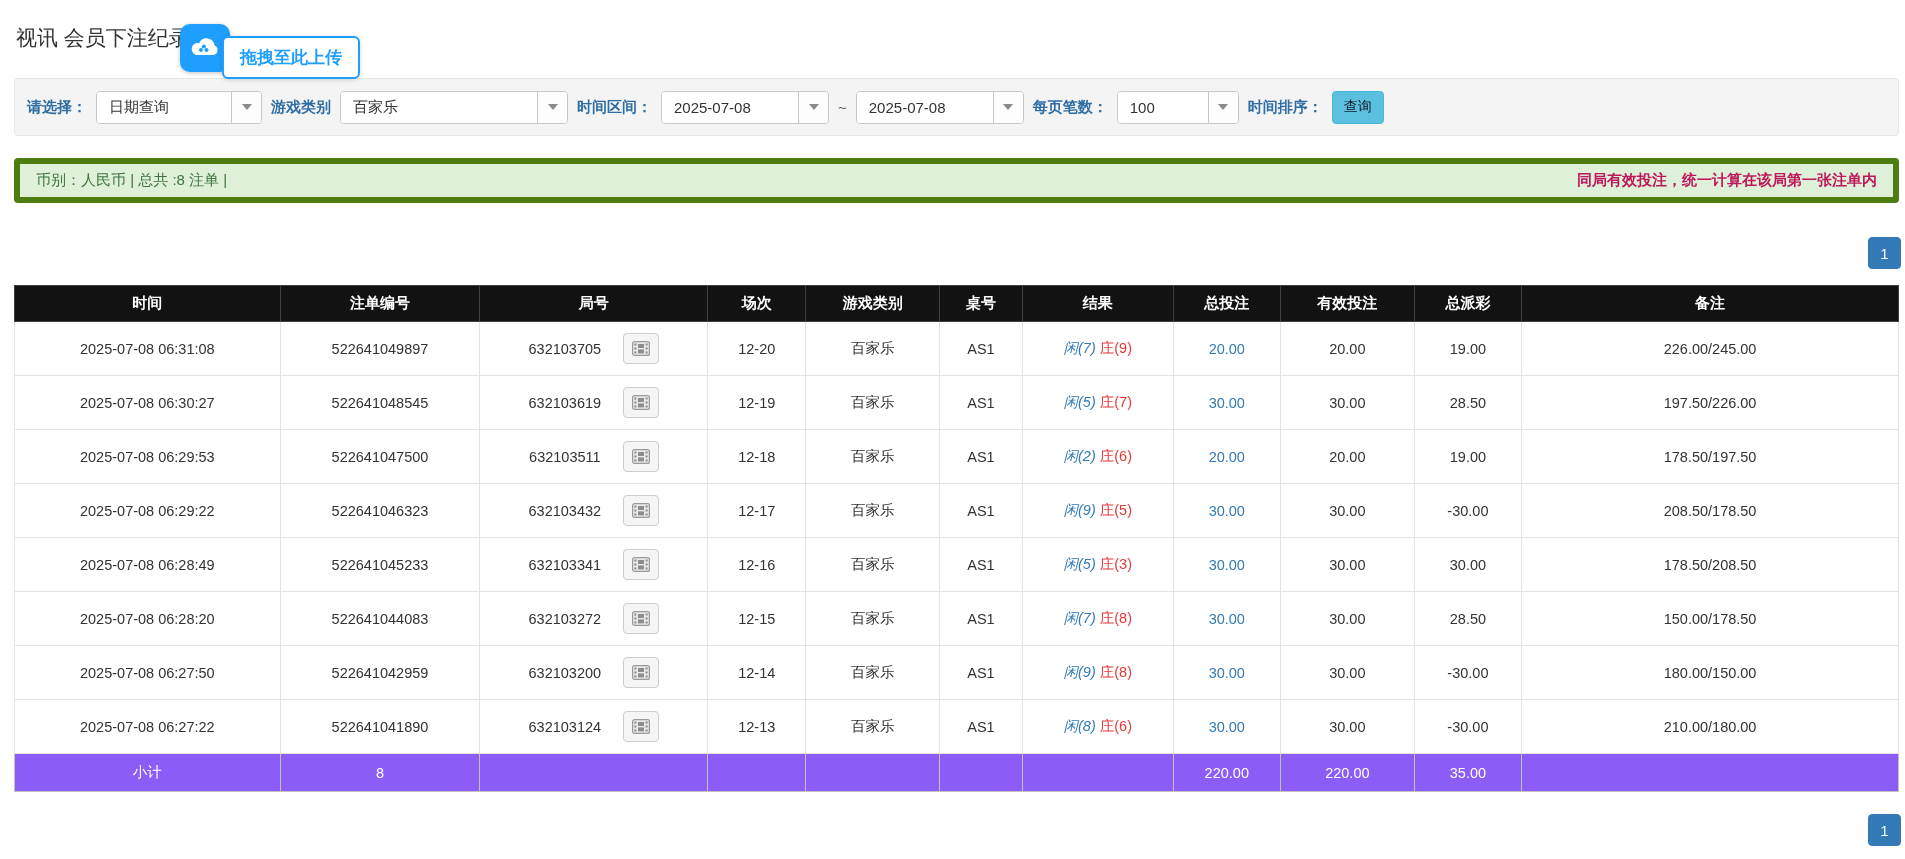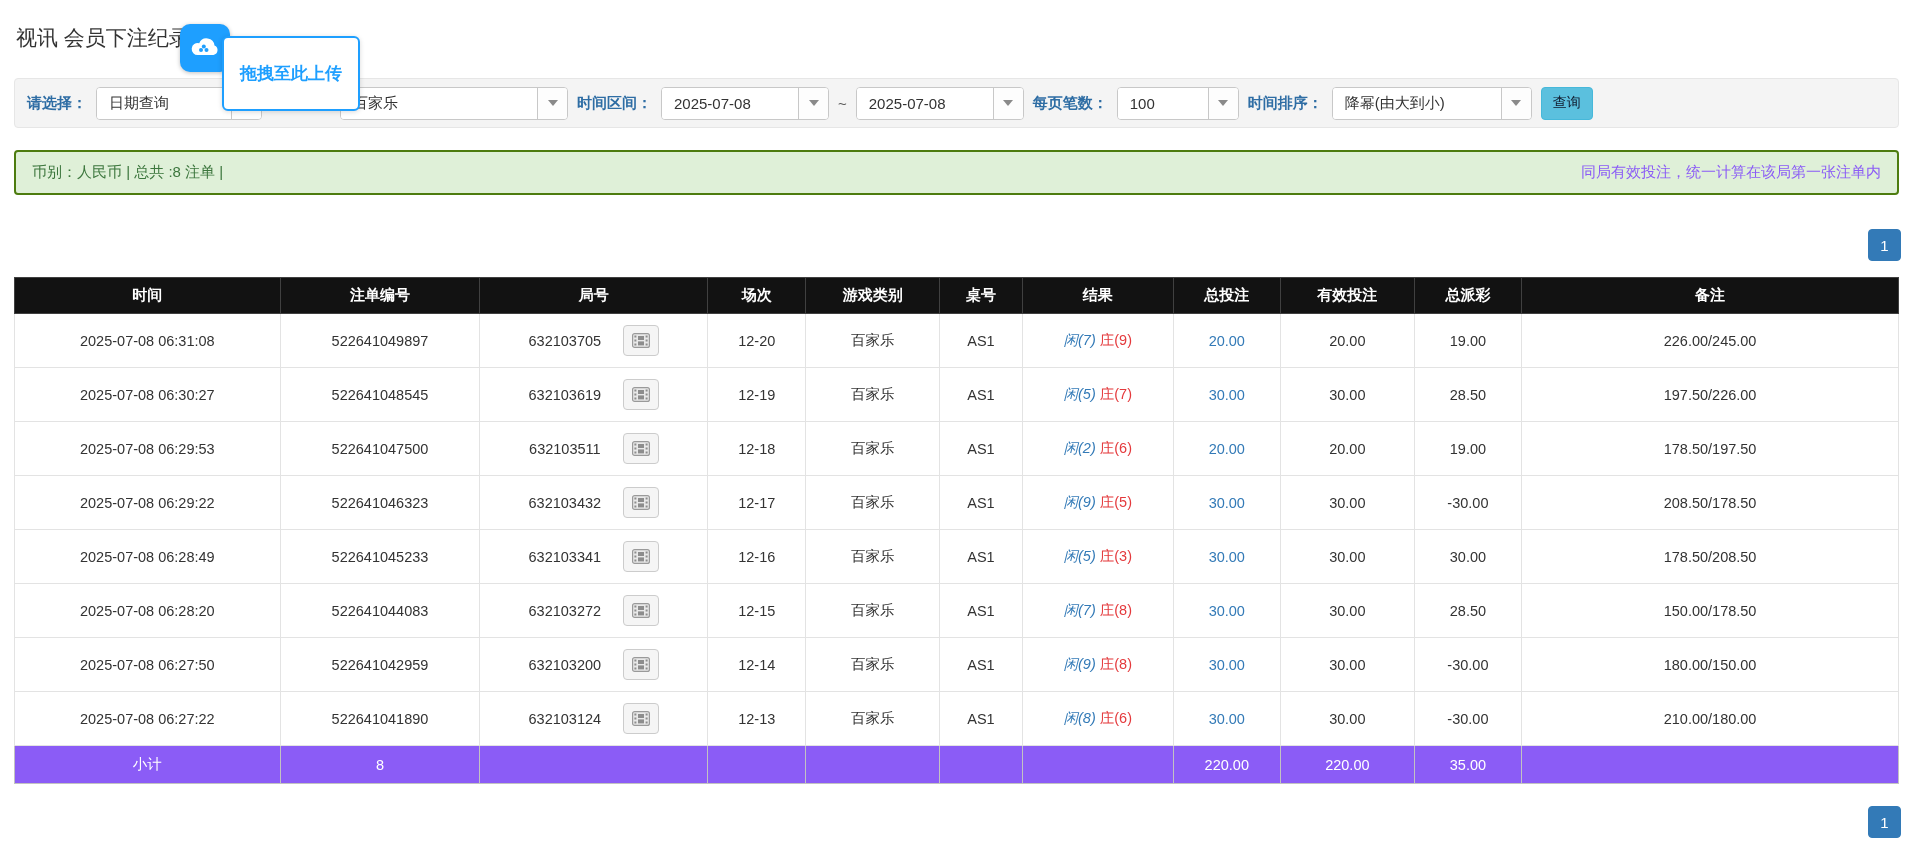--- a/index.html
+++ b/index.html
@@ -36,39 +36,39 @@
     display: flex; align-items: center; justify-content: center;
     box-shadow: 0 1px 4px rgba(0,0,0,.25);
     flex: none;
   }
   .upload-label {
     margin-left: -8px;
     margin-top: 12px;
     background: #fff;
     border: 2px solid #1e9fff;
     border-radius: 6px;
-    padding: 24px 16px;
+    padding: 8px 16px;
     color: #1e9fff;
     font-weight: bold;
     font-size: 17px;
     white-space: nowrap;
     box-shadow: 0 1px 5px rgba(0,0,0,.15);
   }
 
   
   .filter-bar {
     margin: 26px 6px 0 14px;
     background: #f4f4f4;
     border: 1px solid #e6e6e6;
     border-radius: 4px;
     padding: 8px 12px;
     display: flex;
     align-items: center;
     gap: 9px;
-    height: 50px;
+    height: 58px;
   }
   .f-label {
     color: #2e6da4;
     font-weight: bold;
     font-size: 15px;
     white-space: nowrap;
   }
   .combo {
     display: inline-flex;
     align-items: stretch;
@@ -115,31 +115,31 @@
     height: 33px;
     font-size: 14px;
     cursor: pointer;
     white-space: nowrap;
   }
 
   
   .summary-bar {
     margin: 22px 6px 0 14px;
     background: #dff0d8;
-    border: 2px solid #4d7c0f;
+    border: 6px solid #4d7c0f;
     border-radius: 4px;
     padding: 12px 16px;
     display: flex;
     align-items: center;
     justify-content: space-between;
     color: #3c763d;
     font-size: 15px;
     height: 45px;
   }
-  .summary-right { color: #8b5cf6; }
+  .summary-right { color: #be185d; font-weight: bold; }
 
   
   .pager-row {
     display: flex;
     justify-content: flex-end;
     margin: 34px 4px 0 14px;
   }
   .pager-row.bottom { margin-top: 22px; }
   .page-btn {
     min-width: 33px;
@@ -255,26 +255,20 @@
 
   <span class="f-label">每页笔数：</span>
   <span class="combo" style="width:122px">
     <span class="combo-text">100</span>
     <button class="combo-btn">
         <span class="caret"></span>
       </button>
   </span>
 
   <span class="f-label">时间排序：</span>
-  <span class="combo" style="width:200px">
-    <span class="combo-text">降幂(由大到小)</span>
-    <button class="combo-btn">
-        <span class="caret"></span>
-      </button>
-  </span>
 
   <button class="search-btn">查询</button>
 </div>
 
 <div class="summary-bar">
   <span class="summary-left">币别：人民币 | 总共 :8 注单 |</span>
   <span class="summary-right">同局有效投注，统一计算在该局第一张注单内</span>
 </div>
 
 <div class="pager-row top">

